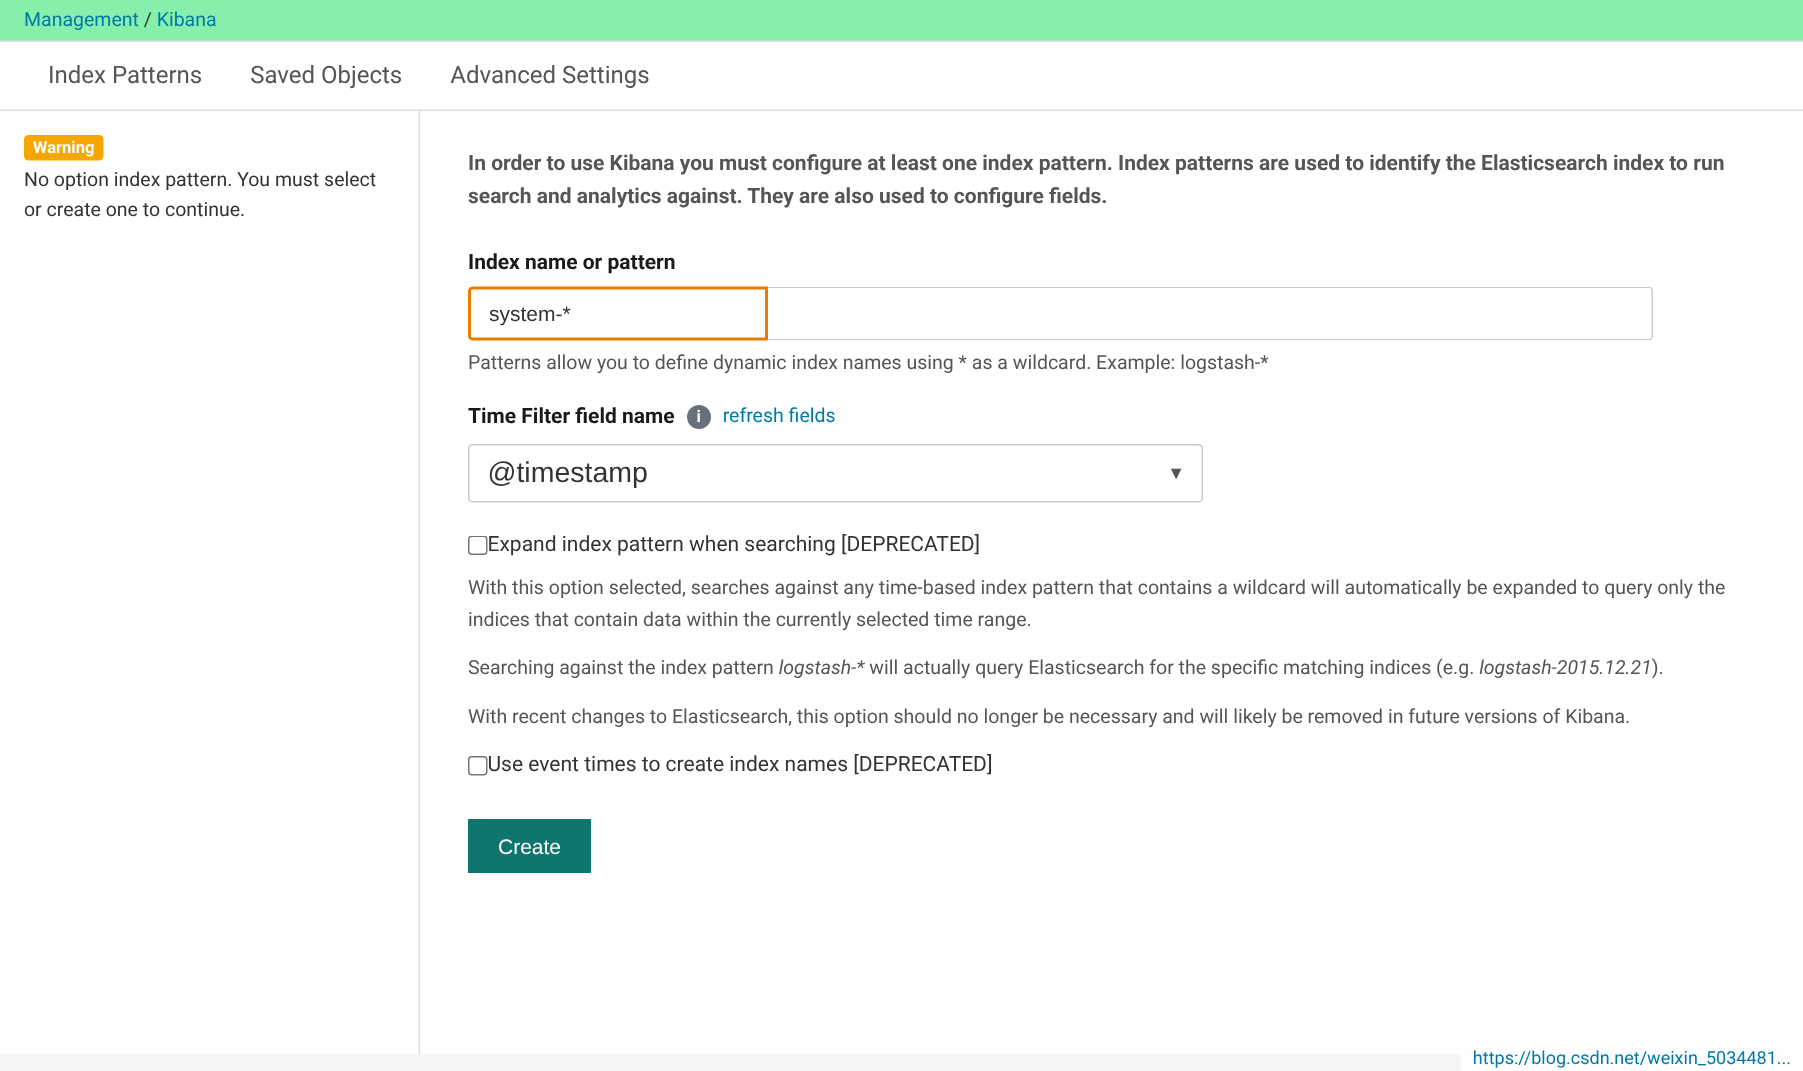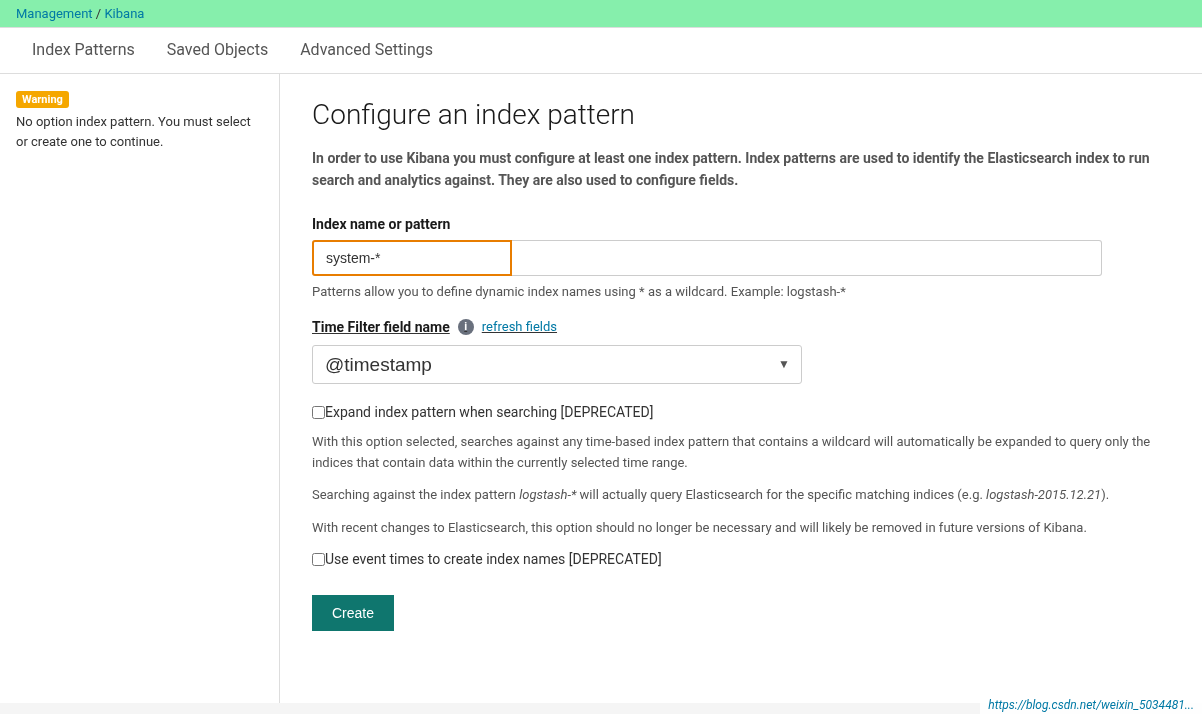--- a/index.html
+++ b/index.html
@@ -131,21 +131,20 @@
       color: #555;
       margin-bottom: 20px;
     }
 
     
     .time-filter-row {
       display: flex;
       align-items: flex-start;
       margin-bottom: 10px;
       gap: 8px;
-      text-decoration: underline;
     }
     .time-filter-label {
       font-size: 14px;
       font-weight: 700;
       color: #1a1a1a;
     }
     .info-icon {
       display: inline-flex;
       align-items: center;
       justify-content: center;
@@ -234,21 +233,20 @@
 
     
     .url-bar {
       position: fixed;
       bottom: 0;
       right: 0;
       background: rgba(255,255,255,0.85);
       color: #0079a5;
       font-size: 12px;
       padding: 2px 8px;
-      font-style: italic;
     }
   </style>
 </head>
 <body>
 
 <div class="breadcrumb-bar">
   <a href="#">Management</a>
   <span>/</span>
   <a href="#">Kibana</a>
 </div>
@@ -261,21 +259,20 @@
 
 <div class="main-layout">
 
   <div class="sidebar">
     <div class="warning-badge">Warning</div>
     <div class="warning-text">No option index pattern. You must select or create one to continue.</div>
   </div>
 
   <div class="content-area">
 
-    <h1 class="page-title">Configure an index pattern</h1>
 
     <p class="description-text">In order to use Kibana you must configure at least one index pattern. Index patterns are used to identify the Elasticsearch index to run search and analytics against. They are also used to configure fields.</p>
 
     <label class="field-label">Index name or pattern</label>
 
     <div class="index-input-row">
       <input type="text" class="index-input-main" value="system-*" style="">
       <input type="text" class="index-input-secondary" style="">
     </div>
 

